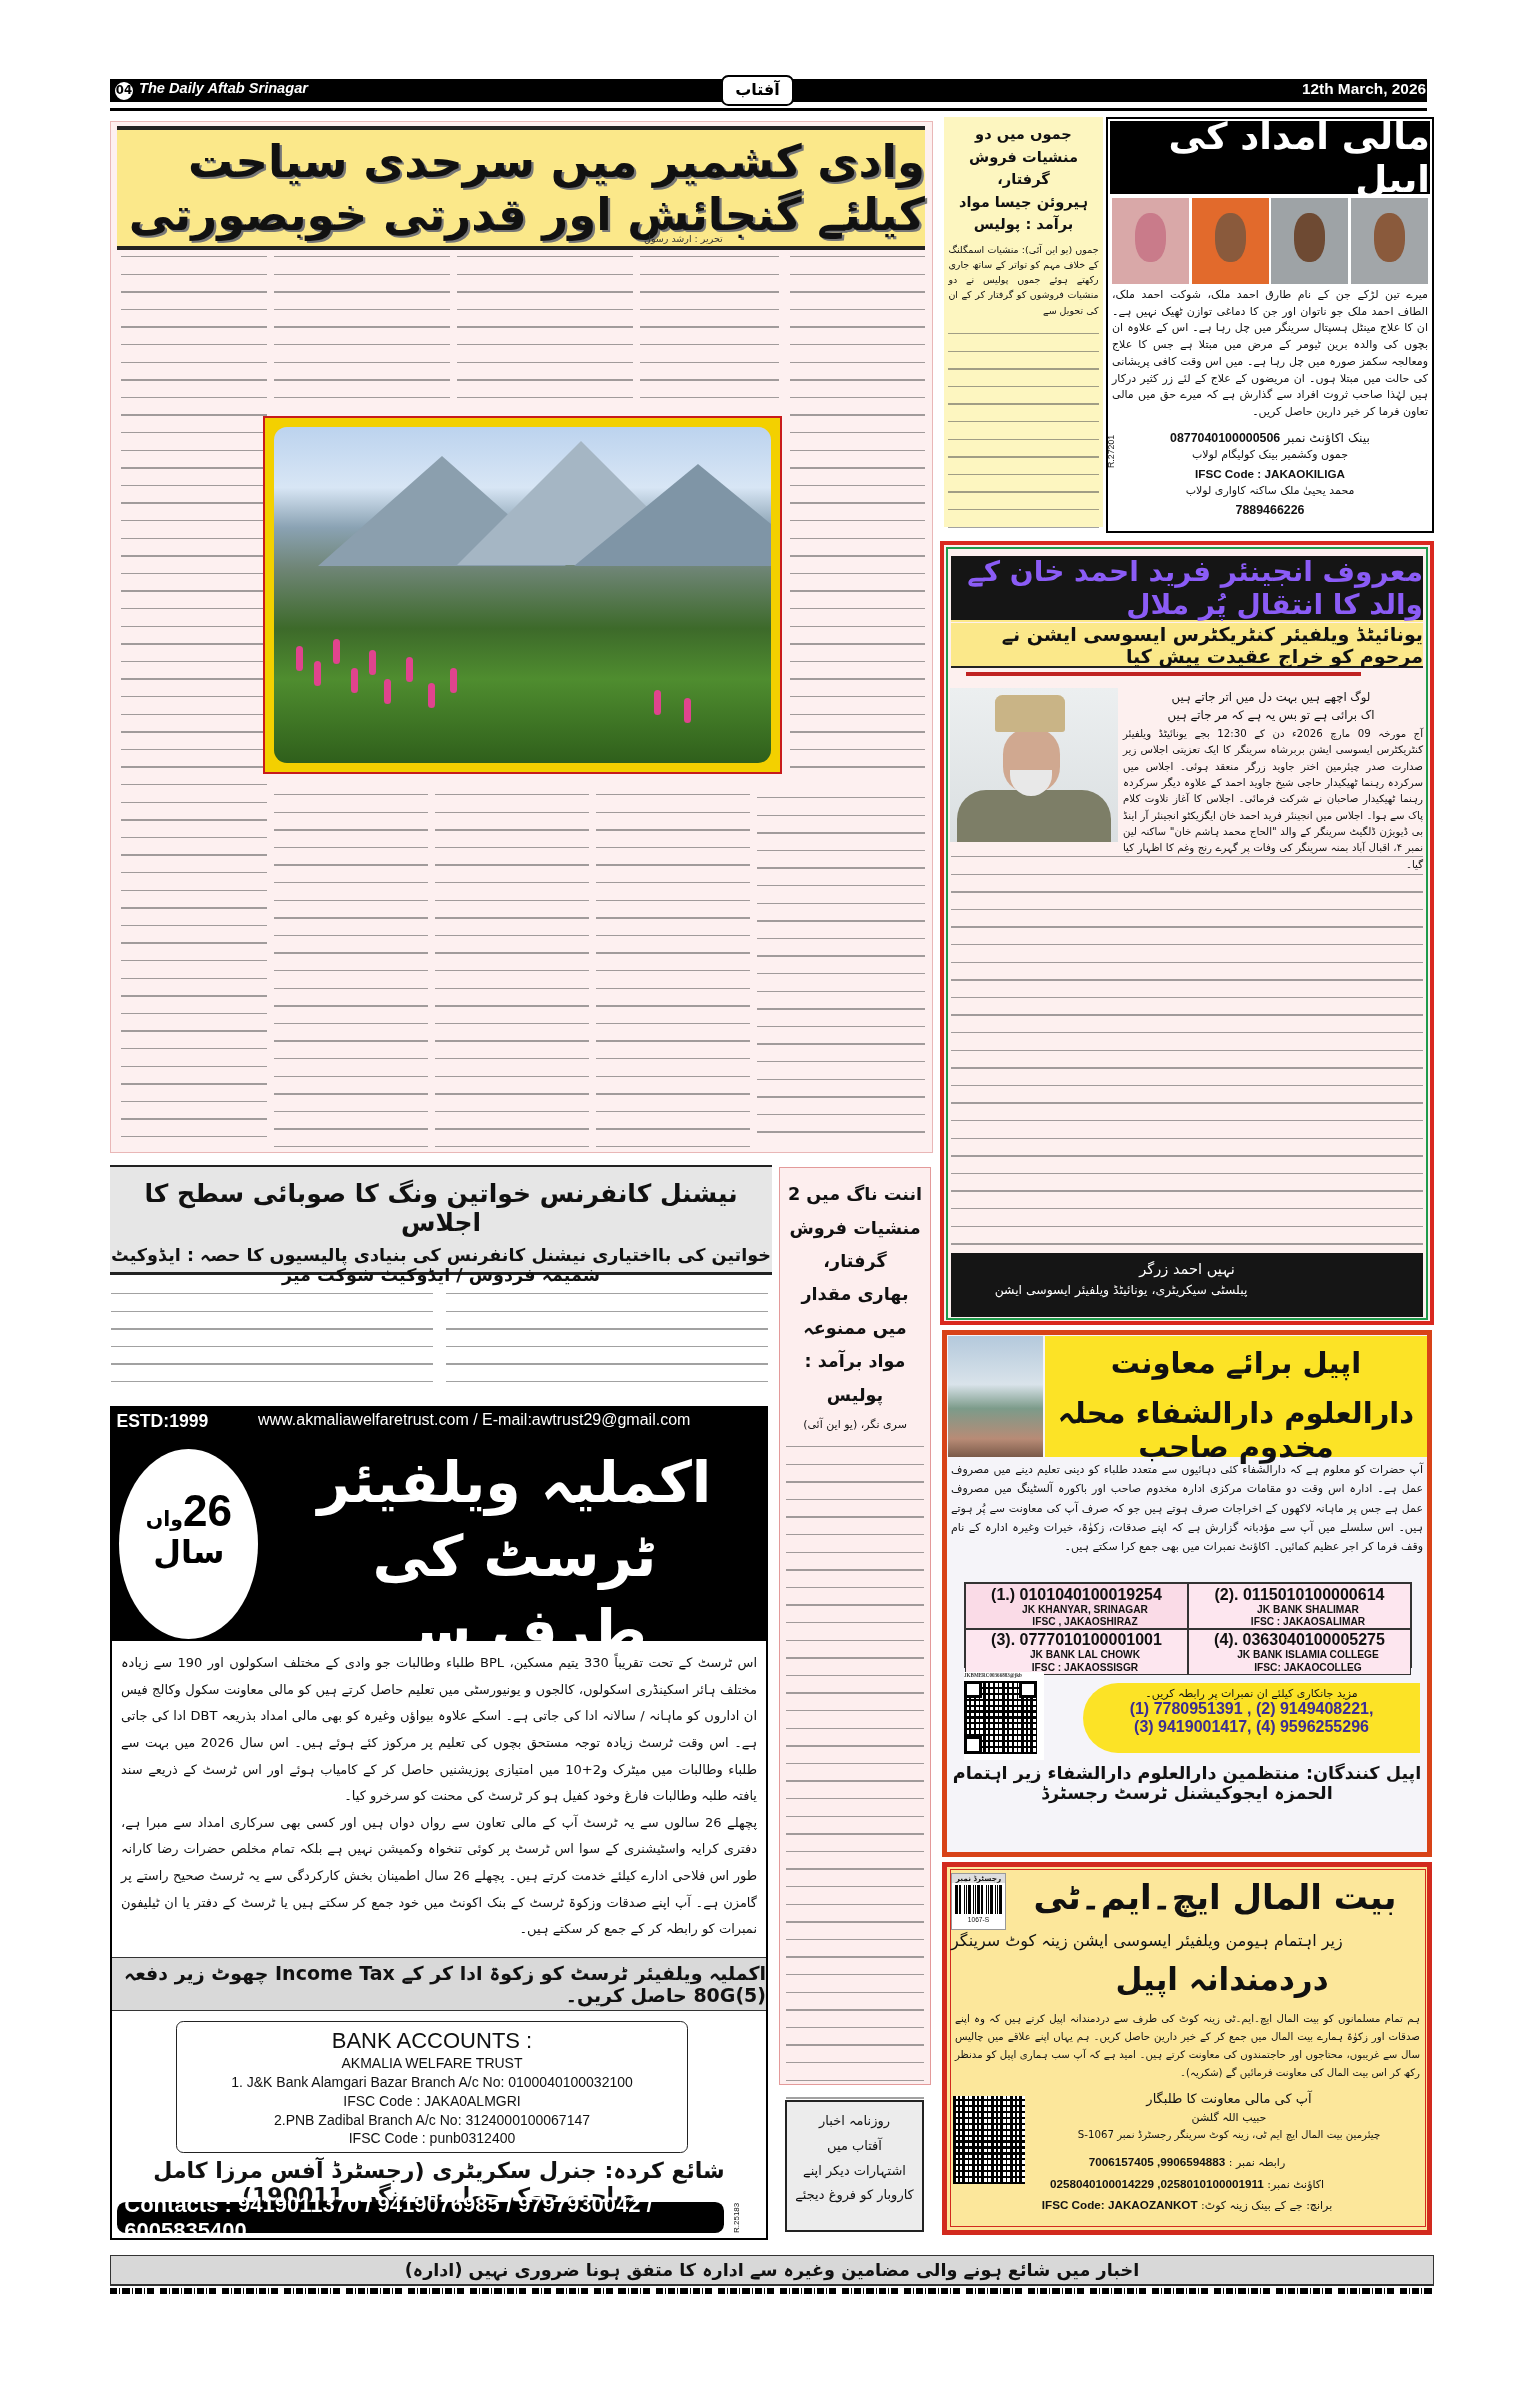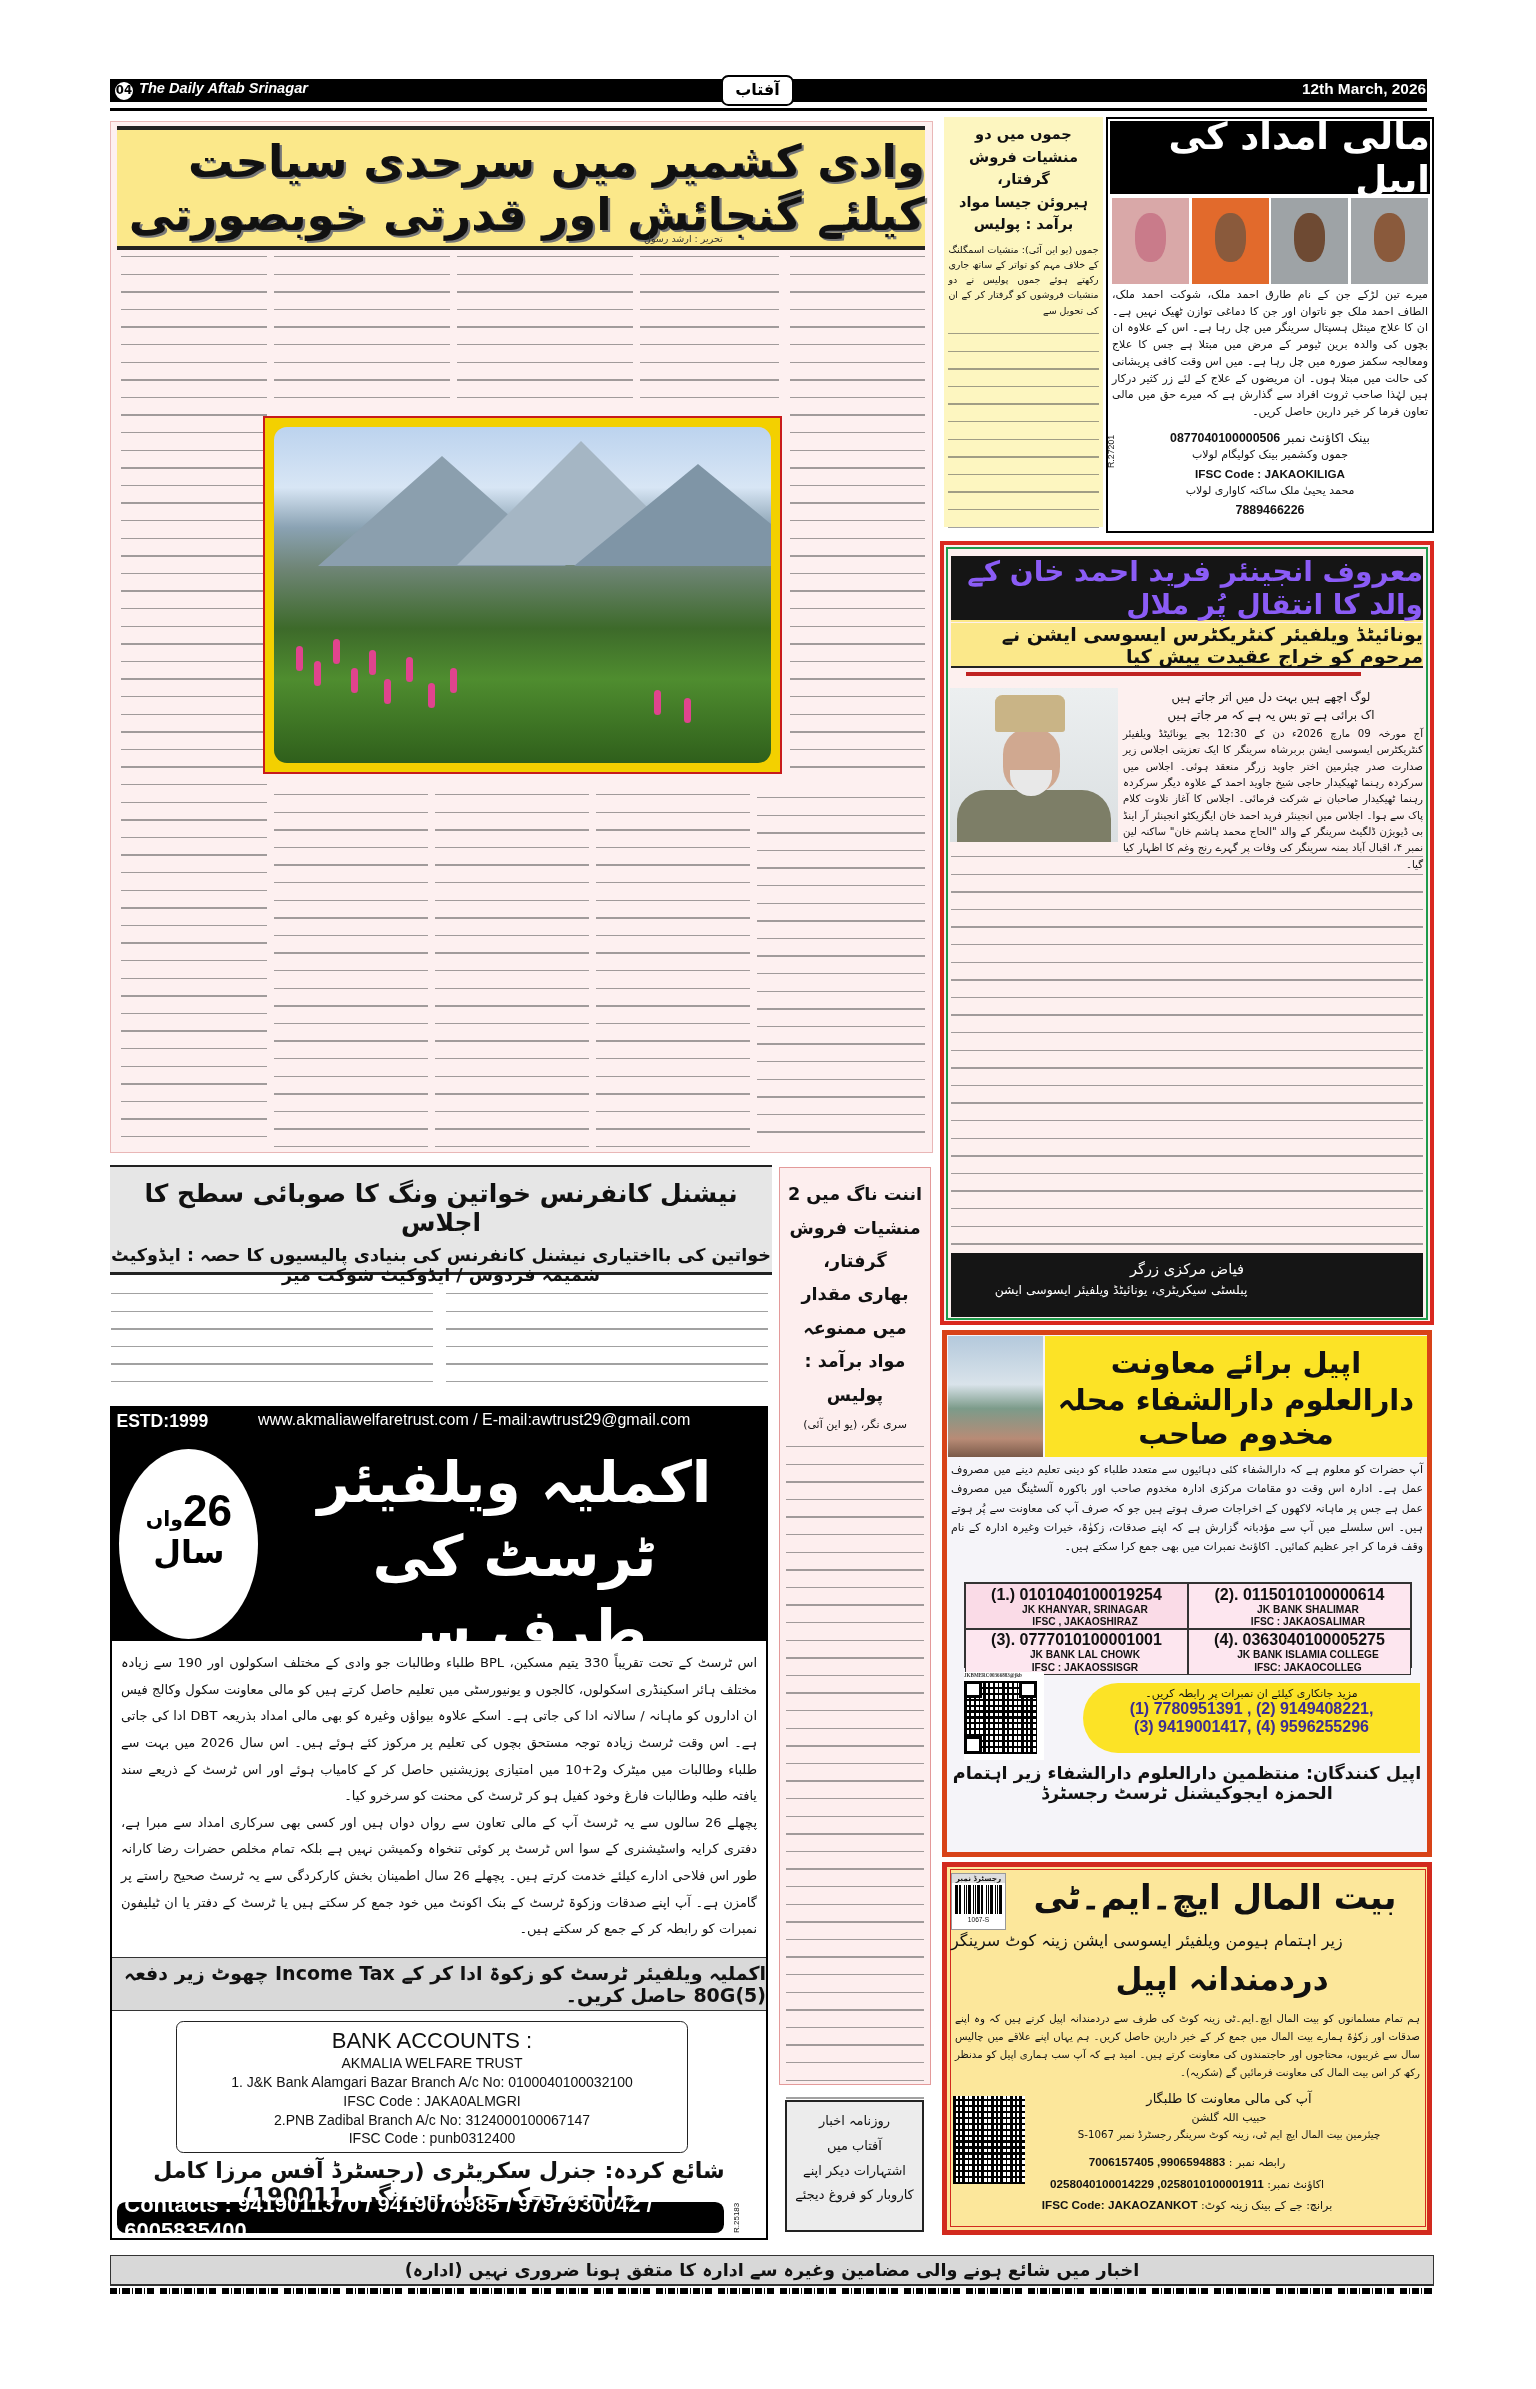--- a/index.html
+++ b/index.html
@@ -98,21 +98,21 @@
   .akm-line { font-size: 14px; line-height: 1.35; }
   #akm-publisher { left: 121px; top: 2158px; width: 636px; text-align: center; font-size: 22px; font-weight: bold; }
   #akm-contacts { left: 117px; top: 2202px; width: 607px; height: 31px; background: #000; color: #fff; border-radius: 8.8px; font-family: "Liberation Sans", sans-serif; font-weight: bold; font-size: 22px; display:flex; align-items:center; padding-left: 7.3px; }
   #akm-code { left: 732px; top: 2233px; font-size: 8px; transform: rotate(-90deg); transform-origin: left top; font-family: "Liberation Sans", sans-serif; }
 
   
   #darul { left: 942px; top: 1330px; width: 490px; height: 527px; border: 5.9px solid #d84318; background: #f5f4f9; }
   #darul-photo { left: 948px; top: 1336px; width: 95px; height: 121px; background: linear-gradient(to bottom, #b4c9dc 0%, #d9e3ea 40%, #7c9b8a 60%, #b88b76 85%, #7a5a49 100%); }
   #darul-title-box { left: 1045px; top: 1336px; width: 382px; height: 121px; background: #fce326; text-align: center; padding-top: 10.2px; }
   #darul-title { font-size: 29px; font-weight: bold; }
-  #darul-sub { font-size: 29px; font-weight: bold; margin-top: 3px; }
+  #darul-sub { font-size: 29px; font-weight: bold; margin-top: 16px; }
   #darul-body { left: 951px; top: 1460px; width: 472px; font-size: 11px; line-height: 1.75; text-align: justify; }
   #darul-accounts { left: 964px; top: 1582px; width: 448px; height: 86px; border: 1.5px solid #333; display: grid; grid-template-columns: 1fr 1fr; grid-template-rows: 1fr 1fr; }
   .acc-cell { border: 0.7px solid #333; text-align:center; font-family: "Liberation Sans", sans-serif; font-weight: bold; padding-top: 1.5px; }
   .acc-cell:nth-child(1) { background: #fadbe7; }
   .acc-cell:nth-child(2), .acc-cell:nth-child(3), .acc-cell:nth-child(4) { background: #fde6ef; }
   .acc-num { font-size: 16px; }
   .acc-branch, .acc-ifsc { font-size: 10.2px; line-height: 1.2; padding-left: 17px; }
   #darul-qr { left: 964px; top: 1672px; width: 80px; height: 88px; background: #fff; }
   #darul-upi { font-size: 5.1px; font-family: "Liberation Serif", serif; font-weight: bold; color:#333; }
   .qr { background:
@@ -239,21 +239,21 @@
   <div id="obit-beard"></div>
   <div id="obit-cap"></div>
 </div>
 <div id="obit-couplet" class="abs urdu">
   <div>لوگ اچھے ہیں بہت دل میں اتر جاتے ہیں</div>
   <div>اک برائی ہے تو بس یہ ہے کہ مر جاتے ہیں</div>
 </div>
 <div id="obit-body-top" class="abs urdu">آج مورخہ 09 مارچ 2026ء دن کے 12:30 بجے یونائیٹڈ ویلفیئر کنٹریکٹرس ایسوسی ایشن بربرشاہ سرینگر کا ایک تعزیتی اجلاس زیر صدارت صدر چیئرمین اختر جاوید زرگر منعقد ہوئی۔ اجلاس میں سرکردہ رہنما ٹھیکیدار حاجی شیخ جاوید احمد کے علاوہ دیگر سرکردہ رہنما ٹھیکیدار صاحبان نے شرکت فرمائی۔ اجلاس کا آغاز تلاوت کلام پاک سے ہوا۔ اجلاس میں انجینئر فرید احمد خان ایگزیکٹو انجینئر آر اینڈ بی ڈیویژن ڈلگیٹ سرینگر کے والد "الحاج محمد ہاشم خان" ساکنہ لین نمبر ۴، اقبال آباد بمنہ سرینگر کی وفات پر گہرے رنج وغم کا اظہار کیا گیا۔</div>
 <div id="obit-body" class="abs col"></div>
 <div id="obit-sign" class="abs urdu">
-  <div id="obit-signer">فیاض مرکزی زرگر</div>
+  <div id="obit-signer">نہیں احمد زرگر</div>
   <div id="obit-signer-role">پبلسٹی سیکریٹری، یونائیٹڈ ویلفیئر ایسوسی ایشن</div>
 </div>
 
 <div id="nc-article" class="abs"></div>
 <div id="nc-head" class="abs urdu">
   <div id="nc-title">نیشنل کانفرنس خواتین ونگ کا صوبائی سطح کا اجلاس</div>
   <div id="nc-sub">خواتین کی بااختیاری نیشنل کانفرنس کی بنیادی پالیسیوں کا حصہ : ایڈوکیٹ شمیمہ فردوس / ایڈوکیٹ شوکت میر</div>
 </div>
 <div id="nc-col-left" class="abs col"></div>
 <div id="nc-col-right" class="abs col"></div>

